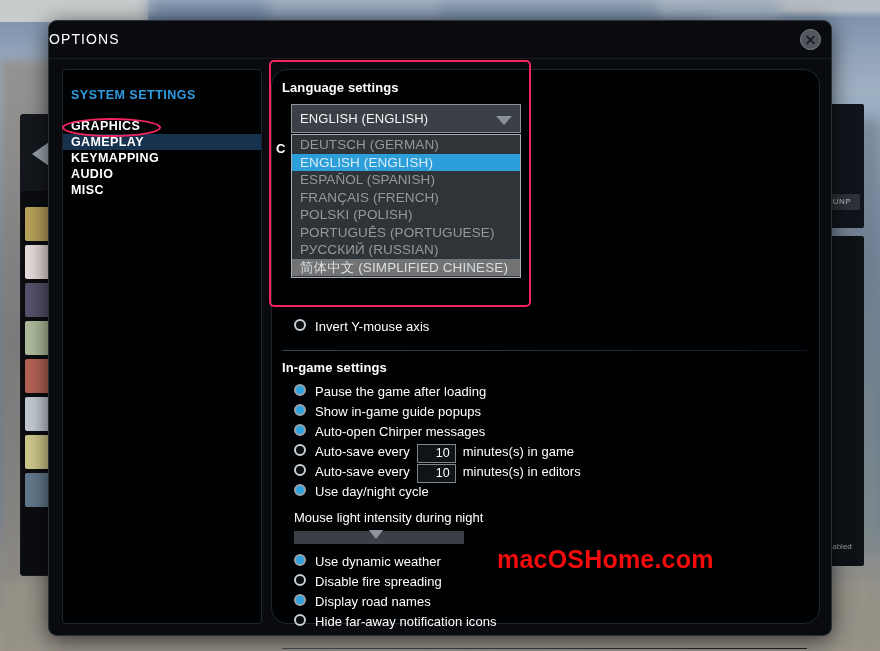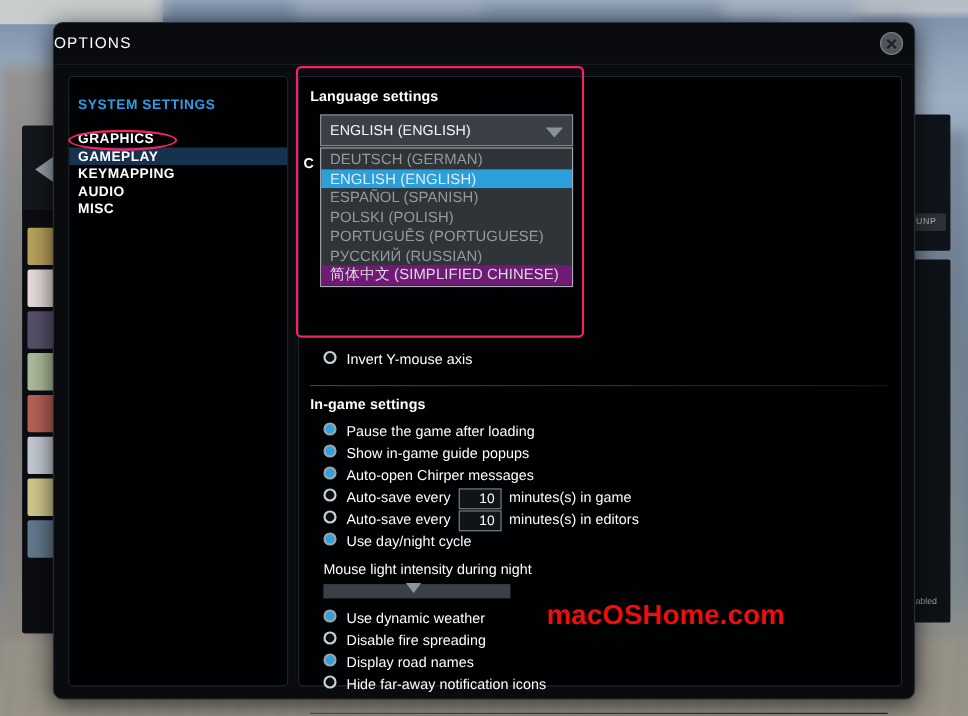--- a/index.html
+++ b/index.html
@@ -195,21 +195,21 @@
     cursor: pointer;
   }
   .sidebar-item.selected { background: #17324f; }
 
   
   #content {
     position: relative;
     flex: 1;
     background: #000103;
     border: 1px solid #20262d;
-    border-radius: 4px;
+    border-radius: 16px;
     padding: 10px 12px 0 10px;
   }
   .section-title {
     color: #ffffff;
     font-size: 13px;
     font-weight: bold;
     letter-spacing: .1px;
     margin-bottom: 9px;
   }
   .hr {
@@ -254,21 +254,21 @@
     height: 17.5px;
     line-height: 17.5px;
     color: #96999c;
     font-size: 13.5px;
     padding-left: 8px;
     letter-spacing: .1px;
     cursor: pointer;
     white-space: nowrap;
   }
   .dd-item.highlight { background: #2c9fdb; color: #d8ecf7; }
-  .dd-item.hovered   { background: #701a75; color: #d8dde1; }
+  .dd-item.hovered   { background: #737373; color: #d8dde1; }
 
   
   .hidden-label {
     position: absolute;
     left: 4px; top: 71px;
     color: #ffffff;
     font-size: 13px;
     font-weight: bold;
     z-index: 5;
   }
@@ -424,20 +424,21 @@
 
         <div class="dropdown-wrap">
           <div class="dropdown-closed">
             <span class="dropdown-value">ENGLISH (ENGLISH)</span>
             <span class="dd-caret"></span>
           </div>
           <div class="dropdown-list">
             <div class="dd-item">DEUTSCH (GERMAN)</div>
             <div class="dd-item highlight">ENGLISH (ENGLISH)</div>
             <div class="dd-item">ESPAÑOL (SPANISH)</div>
+            <div class="dd-item">FRANÇAIS (FRENCH)</div>
             <div class="dd-item">POLSKI (POLISH)</div>
             <div class="dd-item">PORTUGUÊS (PORTUGUESE)</div>
             <div class="dd-item">РУССКИЙ (RUSSIAN)</div>
             <div class="dd-item hovered">简体中文 (SIMPLIFIED CHINESE)</div>
           </div>
         </div>
 
         <div style="height:186px;"></div>
 
         <div class="opt-row">

